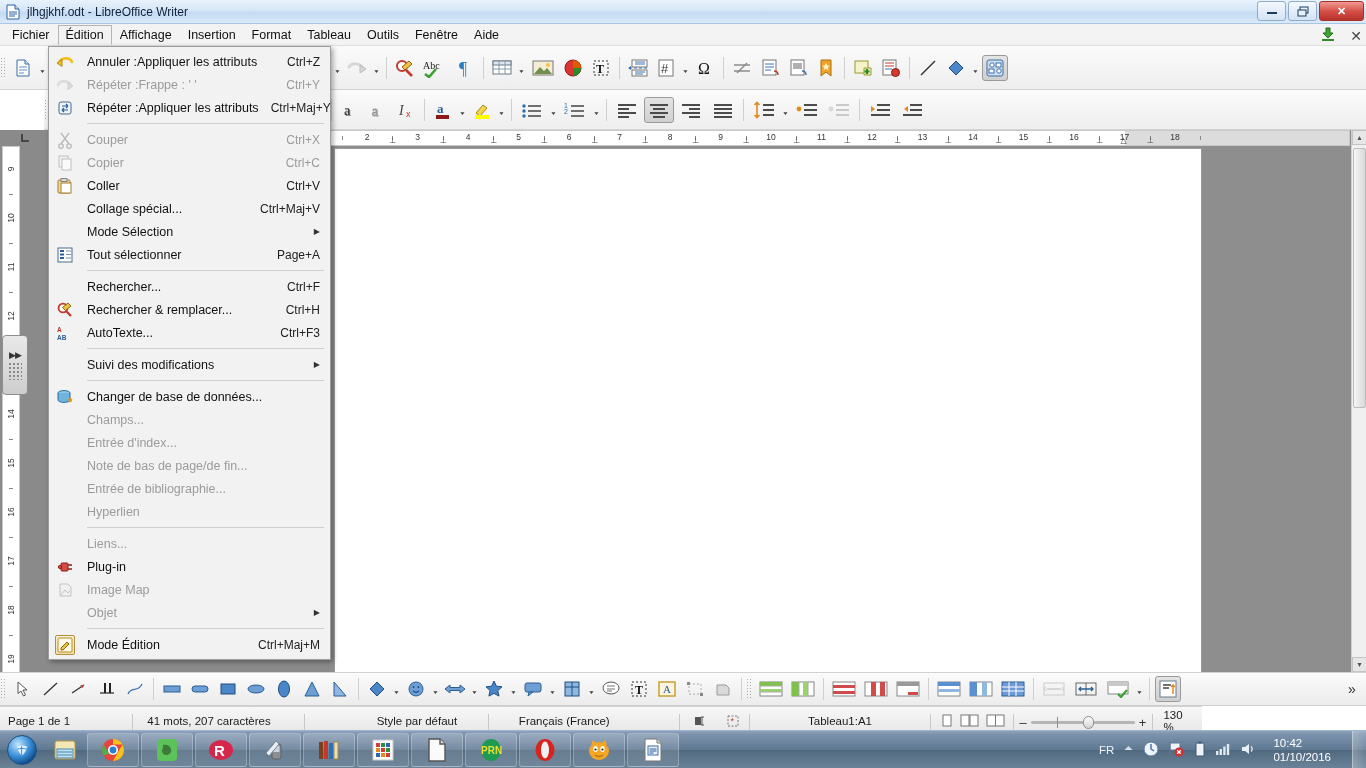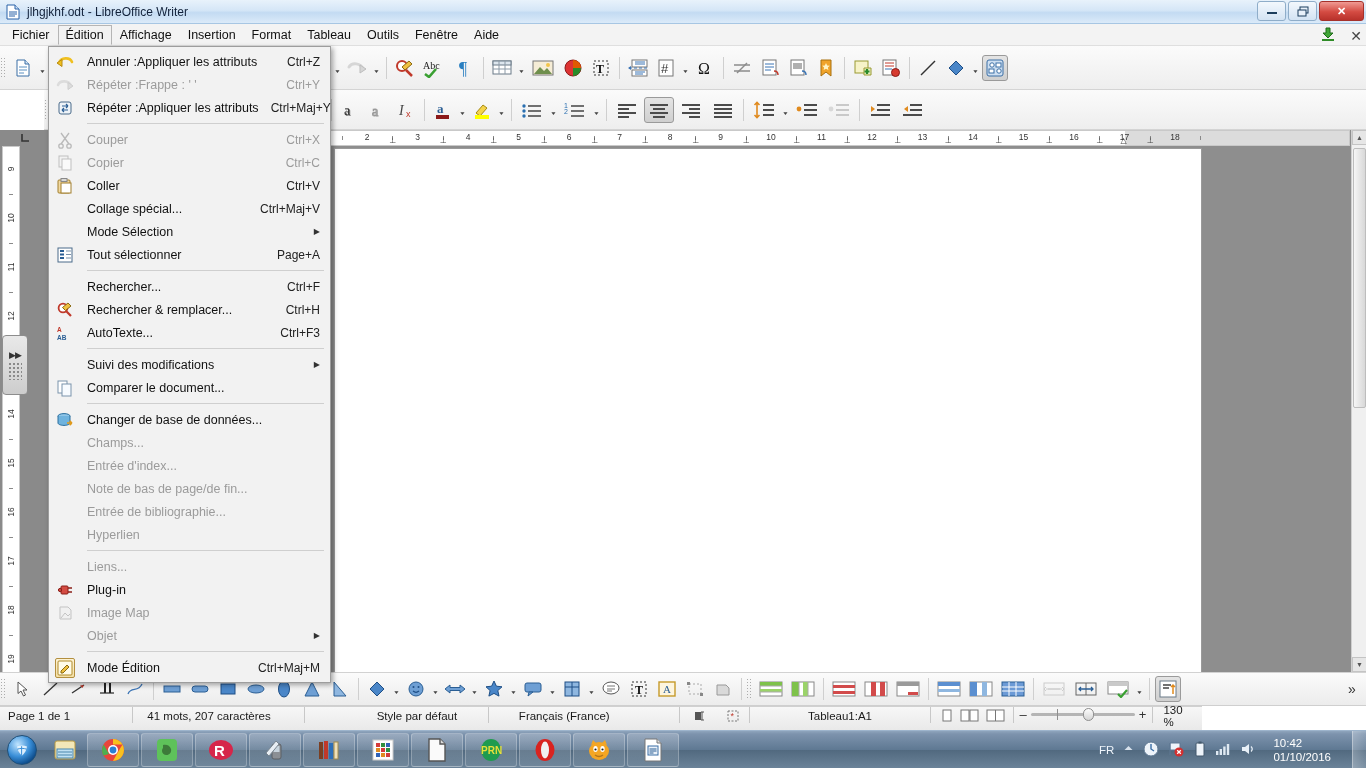--- a/index.html
+++ b/index.html
@@ -167,21 +167,21 @@
     width: 7px; height: 22px; margin-right: 2px;
     background: radial-gradient(circle,#9a9a9a 40%,transparent 42%) 0 0/3px 3px;
     opacity: .8;
   }
 
   
   .statusbar {
     position: absolute; left: 0; top: 706px; width: 1202px; height: 24px;
     background: linear-gradient(to bottom,#f7f7f7,#e9e9e9);
     border-top: 1px solid #d0d0d0;
-    display: flex; align-items: flex-start; font-size: 11.5px; color: #1a1a1a;
+    display: flex; align-items: flex-end; font-size: 11.5px; color: #1a1a1a;
   }
   .sb-cell { padding: 0 8px; height: 18px; display: flex; align-items: center; }
   .sb-sep { width: 1px; height: 16px; background: #c8c8c8; }
   .zoom-slider {
     display: flex; align-items: center; gap: 4px; padding: 0 6px;
   }
   .zs-track { width: 104px; height: 3px; background: #b5b5b5; position: relative; border-radius: 2px; }
   .zs-tick { position: absolute; top: -4px; width: 1px; height: 11px; background: #8f8f8f; left: 26px; }
   .zs-knob {
     position: absolute; top: -5px; left: 52px; width: 11px; height: 13px;
@@ -1423,29 +1423,20 @@
         </span>
         <span class="lbl">AutoTexte...</span>
         <span class="acc">Ctrl+F3</span>
       </div>
       <div class="dd-sep"></div>
       <div class="dd-row">
         <span class="ico"></span>
         <span class="lbl">Suivi des modifications</span>
         <span class="sub">▶</span>
       </div>
-      <div class="dd-row">
-        <span class="ico">
-          <svg width="18" height="18" viewBox="0 0 18 18">
-            <rect x="2" y="2" width="9" height="12" fill="#fff" stroke="#7a93ab"></rect>
-            <rect x="6" y="5" width="9" height="12" fill="#f7fbff" stroke="#7a93ab"></rect>
-          </svg>
-        </span>
-        <span class="lbl">Comparer le document...</span>
-      </div>
       <div class="dd-sep"></div>
       <div class="dd-row">
         <span class="ico">
           <svg width="18" height="18" viewBox="0 0 18 18">
             <ellipse cx="8" cy="5" rx="6" ry="2.4" fill="#8ec5e8" stroke="#2a6e9e"></ellipse>
             <path d="M2 5v7c0 1.3 2.7 2.4 6 2.4s6-1.1 6-2.4V5" fill="#6fb3de" stroke="#2a6e9e"></path>
             <path d="M11 12h5M16 12l-2.4-2.2M16 12l-2.4 2.2" stroke="#e09a1c" stroke-width="1.6" fill="none"></path>
           </svg>
         </span>
         <span class="lbl">Changer de base de données...</span>

